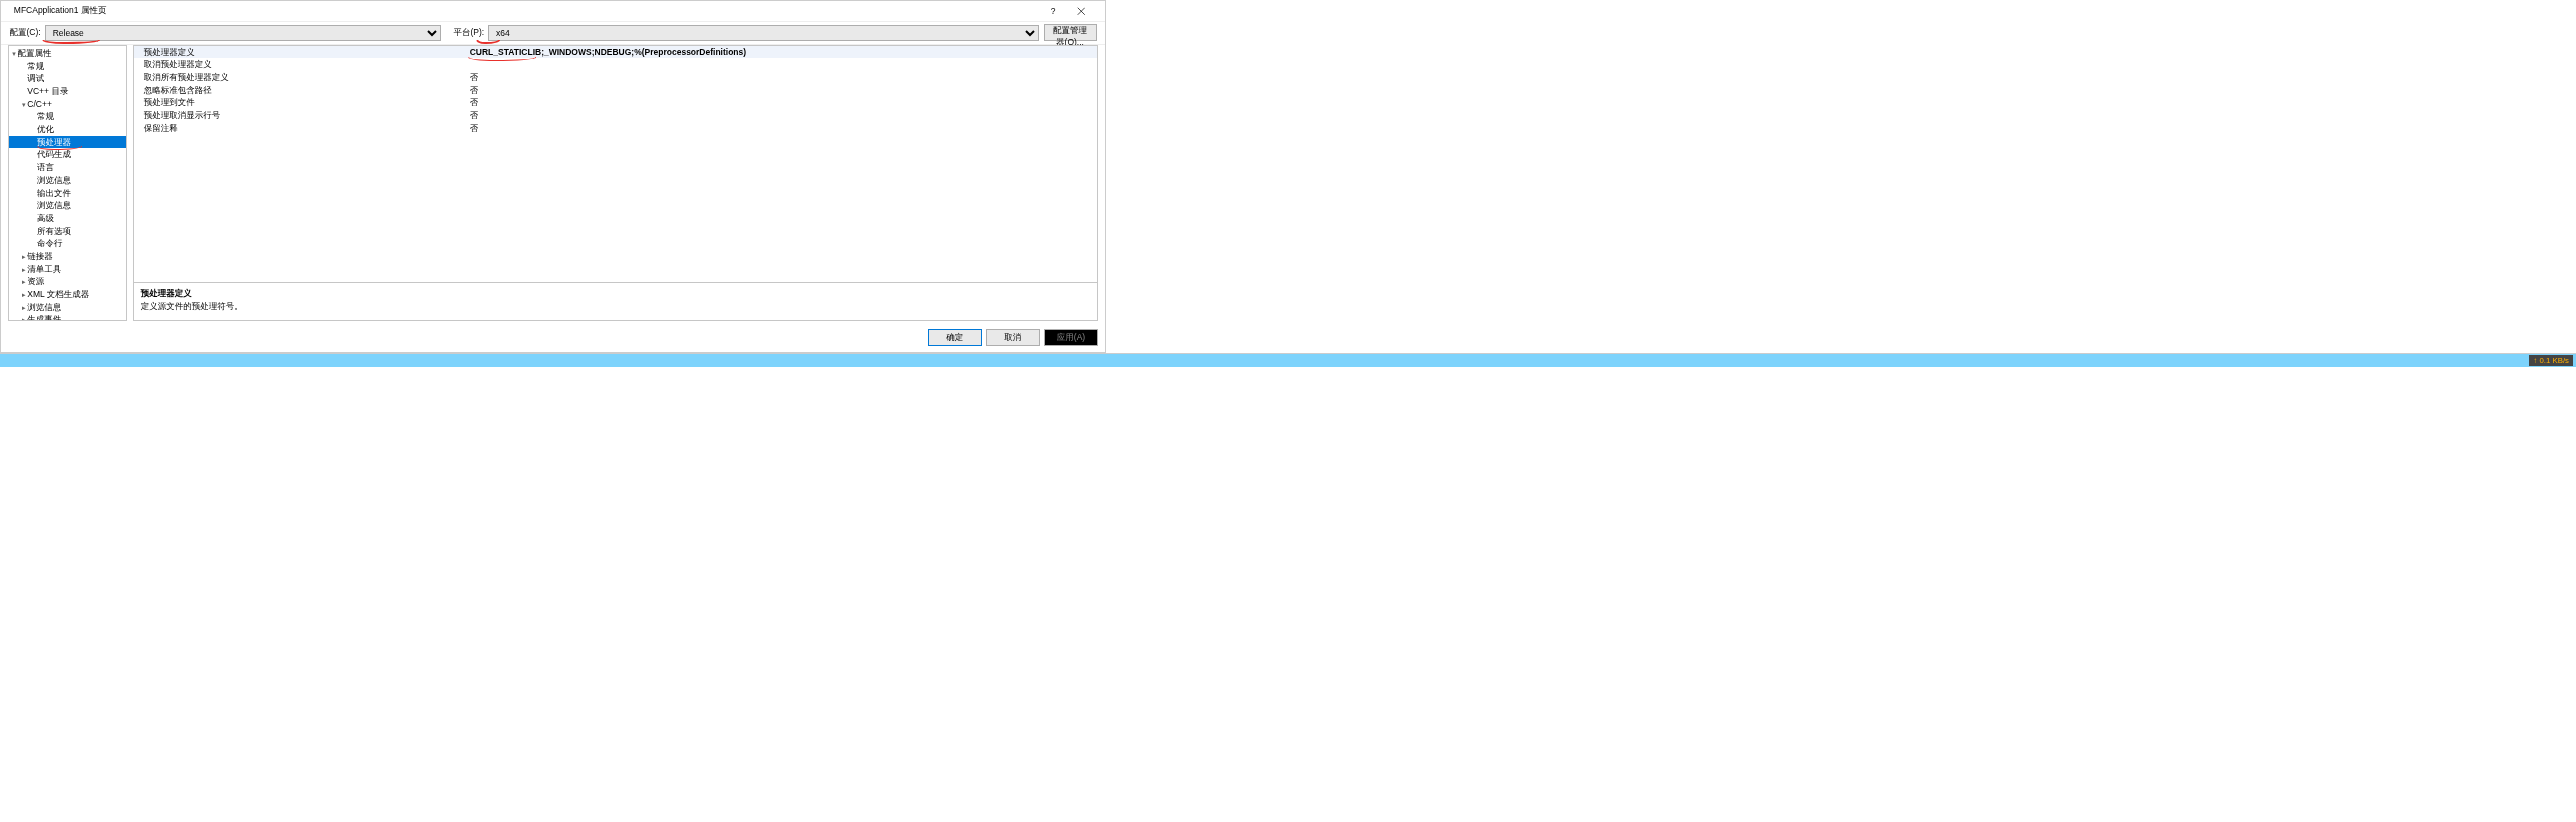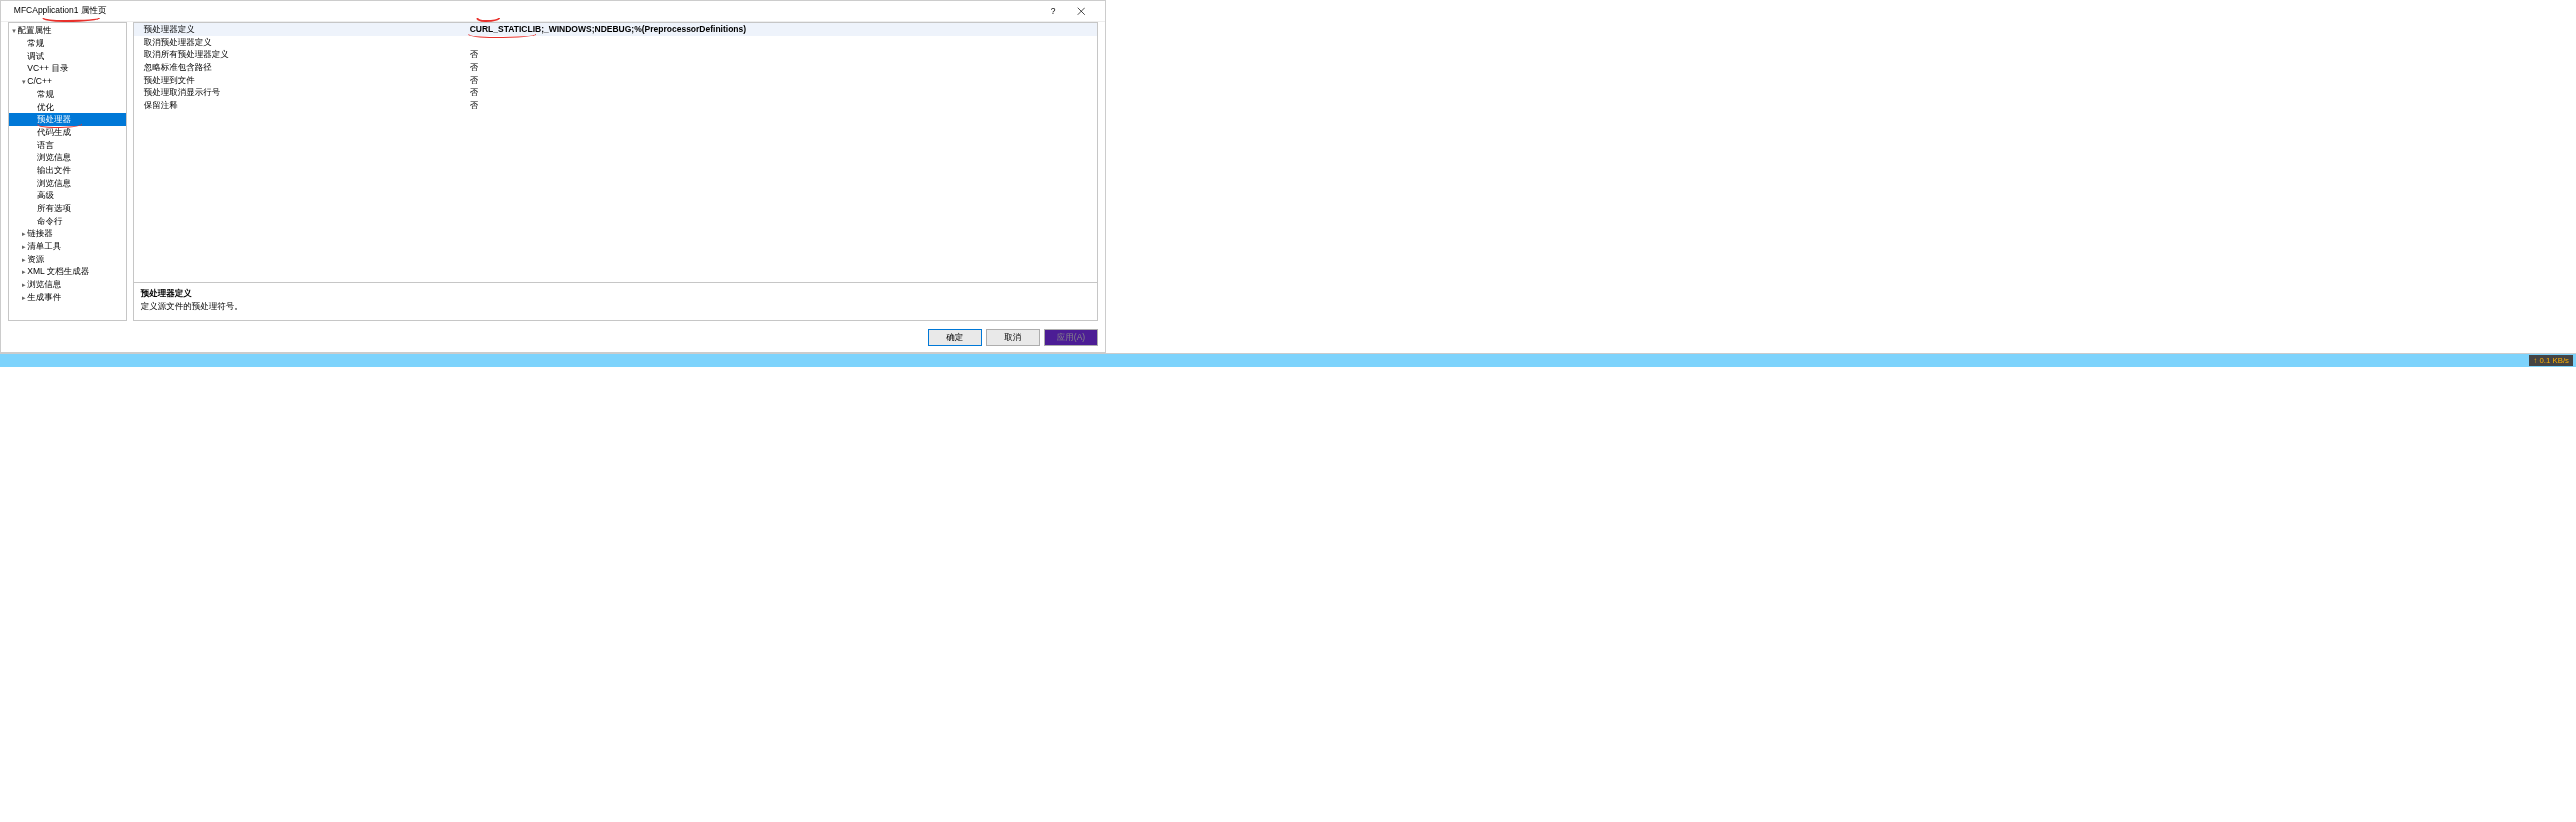--- a/index.html
+++ b/index.html
@@ -36,40 +36,52 @@
 .prop-row.sel { background: #eef3fb; }
 .prop-row .k { width: 336px; padding-left: 10px; }
 .prop-row .v { flex: 1; }
 .prop-row.sel .v { font-weight: bold; }
 .desc-box { border-top: 0.7px solid #c6c6c6; padding: 4.2px 7px 7px 7px; min-height: 32.5px; }
 .desc-box .t { font-weight: bold; margin-bottom: 1.4px; }
 
 .footer { height: 24px; display: flex; align-items: center; justify-content: flex-end; padding: 0 7px 4.2px 7px; gap: 4.2px; }
 .footer button { width: 54px; height: 17px; border: 0.7px solid #adadad; background: #e9e9e9; cursor: pointer; }
 .footer button.primary { border: 0.7px solid #0078d7; }
-.footer button.apply { background: #4c1d95; color: #888; }
+.footer button.apply { background: #000000; color: #888; }
 
 .statusbar { position: absolute; top: 353px; left: 0; right: 0; height: 14px; background: #7dd3fc; border-top: 0.7px solid #ccc; display:flex; justify-content:flex-end; align-items:center; padding-right:2.8px;}
 .statusbar .rate { background: #444; color: #ffb100; padding: 0.7px 4.2px; font-size: 7.8px; }
 </style>
 </head>
 <body>
 
 <div class="window">
 
   <div class="titlebar">
     <div class="title">MFCApplication1 属性页</div>
     <div class="btn">?</div>
     <div class="btn">
       <svg viewBox="0 0 12 12" width="8.5" height="8.5">
           <path d="M1 1 L11 11 M11 1 L1 11"></path>
         </svg>
     </div>
   </div>
 
+  <div class="config-row">
+    <span class="label">配置(C):</span>
+    <select id="cfg-select">
+      <option>Release</option>
+    </select>
+    <span style="width:7px"></span>
+    <span class="label">平台(P):</span>
+    <select id="plat-select">
+      <option>x64</option>
+    </select>
+    <button class="cfg-btn">配置管理器(O)...</button>
+  </div>
 
   <div style="position:relative;height:0">
     <div style="position:absolute;left:41px;top:-4.2px;width:58px;height:4.2px;border:2.1px solid #e8302b;border-top:none;border-radius:0 0 60% 40%/0 0 100% 100%;transform:skewX(-6deg)"></div>
     <div style="position:absolute;left:475px;top:-4.2px;width:24px;height:4.2px;border:2.1px solid #e8302b;border-top:none;border-radius:0 0 60% 40%/0 0 100% 100%;transform:skewX(-6deg)"></div>
   </div>
 
   <div class="body-row">
 
     <div class="tree" id="tree">
         <div class="node d0"><span class="caret">▾</span><span>配置属性</span></div>

